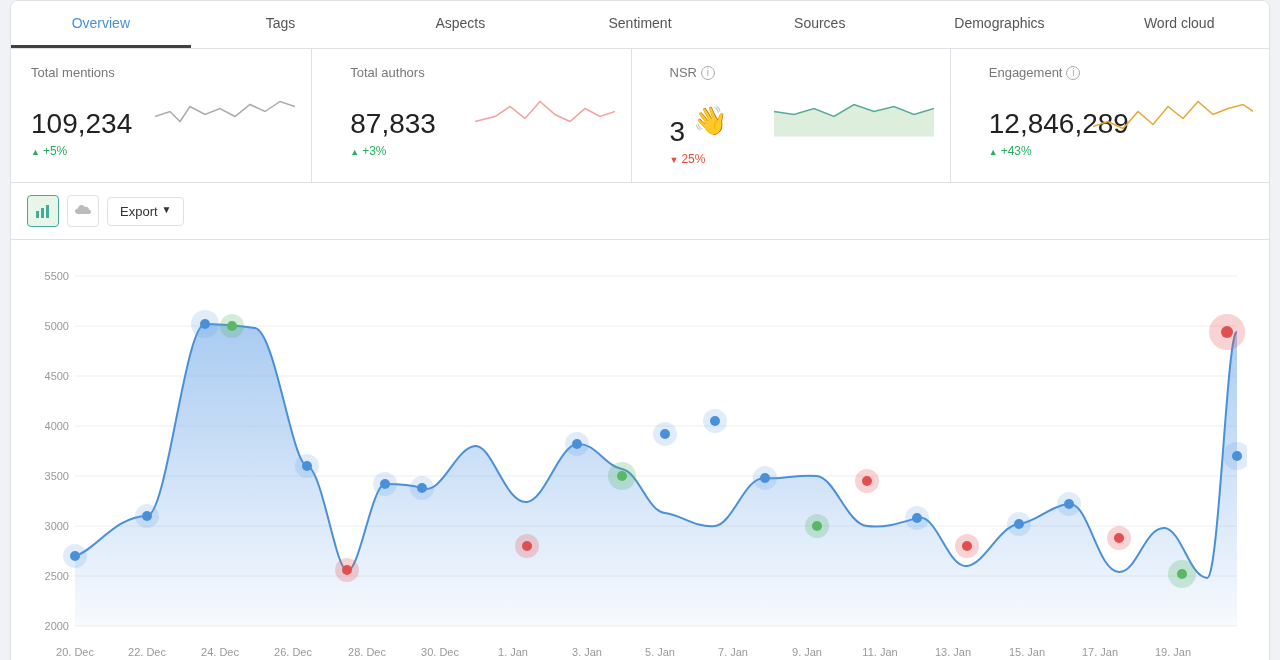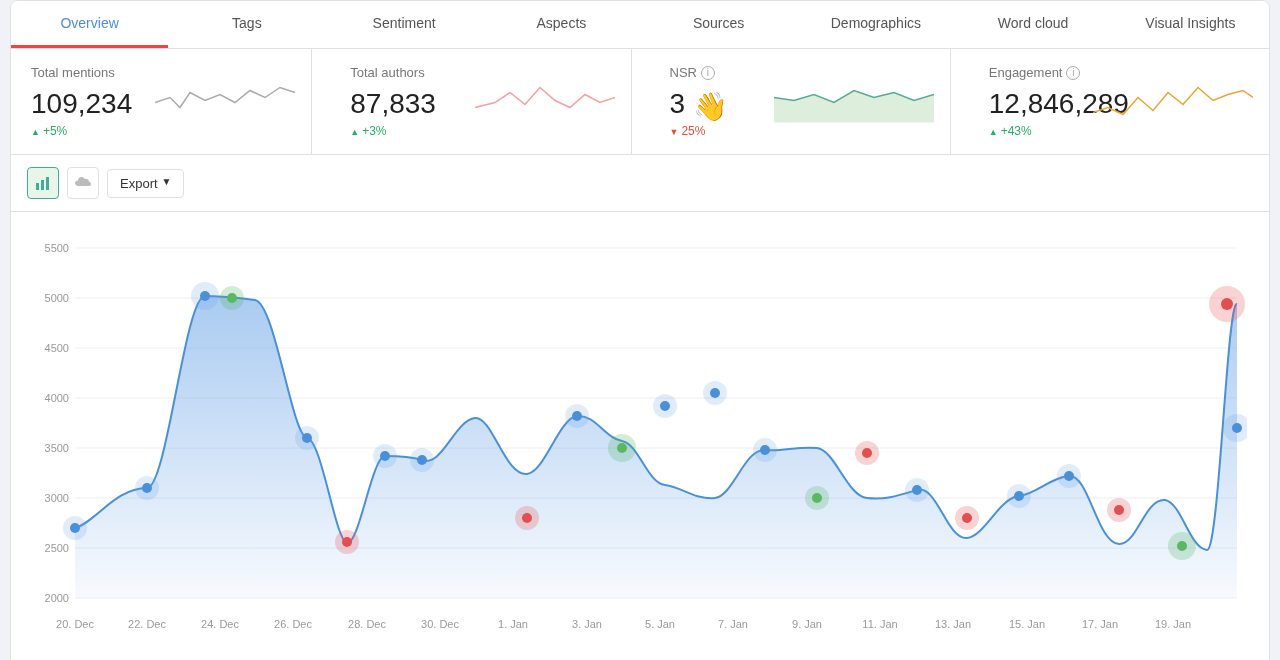--- a/index.html
+++ b/index.html
@@ -2,28 +2,28 @@
 <html><head>
   <meta charset="utf-8">
   <style>
     * { box-sizing: border-box; margin: 0; padding: 0; }
     body { font-family: -apple-system, BlinkMacSystemFont, 'Segoe UI', sans-serif; background: #f0f2f5; display: flex; justify-content: center; align-items: center; min-height: 100vh; }
     .container { width: 1260px; background: #fff; border-radius: 8px; border: 1px solid #dde1e7; overflow: hidden; }
     
     
     .nav-tabs { display: flex; border-bottom: 1px solid #dde1e7; background: #fff; }
     .nav-tab { flex: 1; text-align: center; padding: 14px 8px; font-size: 14px; color: #555; cursor: pointer; border-bottom: 3px solid transparent; white-space: nowrap; }
-    .nav-tab.active { color: #4a90d9; border-bottom: 3px solid #ef4444; font-weight: 500; }
+    .nav-tab.active { color: #4a90d9; border-bottom: 3px solid #404040; font-weight: 500; }
     
     
     .metrics-row { display: flex; gap: 18px; border-bottom: 1px solid #dde1e7; }
     .metric-card { flex: 1; padding: 16px 20px; border-right: 1px solid #dde1e7; position: relative; overflow: hidden; }
     .metric-card:last-child { border-right: none; }
     .metric-label { font-size: 13px; color: #777; margin-bottom: 8px; display: flex; align-items: center; gap: 4px; }
-    .metric-value { font-size: 28px; font-weight: 300; color: #222; margin-bottom: 4px; }
+    .metric-value { font-size: 28px; font-weight: 300; color: #222; margin-bottom: 4px; margin-top: 28px; }
     .metric-change { font-size: 12px; display: flex; align-items: center; gap: 3px; }
     .up { color: #27ae60; }
     .down { color: #e74c3c; }
     .arrow-up::before { content: '▲'; font-size: 9px; }
     .arrow-down::before { content: '▼'; font-size: 9px; }
     .metric-sparkline { position: absolute; right: 16px; top: 50%; transform: translateY(-50%); }
     
     
     .toolbar { display: flex; align-items: center; gap: 8px; padding: 12px 16px; border-bottom: 1px solid #dde1e7; }
     .icon-btn { width: 32px; height: 32px; border: 1px solid #dde1e7; border-radius: 4px; display: flex; align-items: center; justify-content: center; cursor: pointer; background: #fff; font-size: 14px; }
@@ -37,26 +37,25 @@
     svg text { font-family: -apple-system, BlinkMacSystemFont, 'Segoe UI', sans-serif; }
   </style>
 </head>
 <body>
 
 <div class="container">
 
   <div class="nav-tabs">
     <div class="nav-tab active">Overview</div>
     <div class="nav-tab">Tags</div>
+    <div class="nav-tab">Aspects</div>
     <div class="nav-tab">Sentiment</div>
-    <div class="nav-tab">Aspects</div>
     <div class="nav-tab">Sources</div>
     <div class="nav-tab">Demographics</div>
     <div class="nav-tab">Word cloud</div>
-    <div class="nav-tab">Visual Insights</div>
   </div>
 
   <div class="metrics-row">
 
     <div class="metric-card">
       <div class="metric-label">Total mentions</div>
       <div class="metric-value">109,234</div>
       <div class="metric-change up">
         <span class="arrow-up"></span>
         <span>+5%</span>

